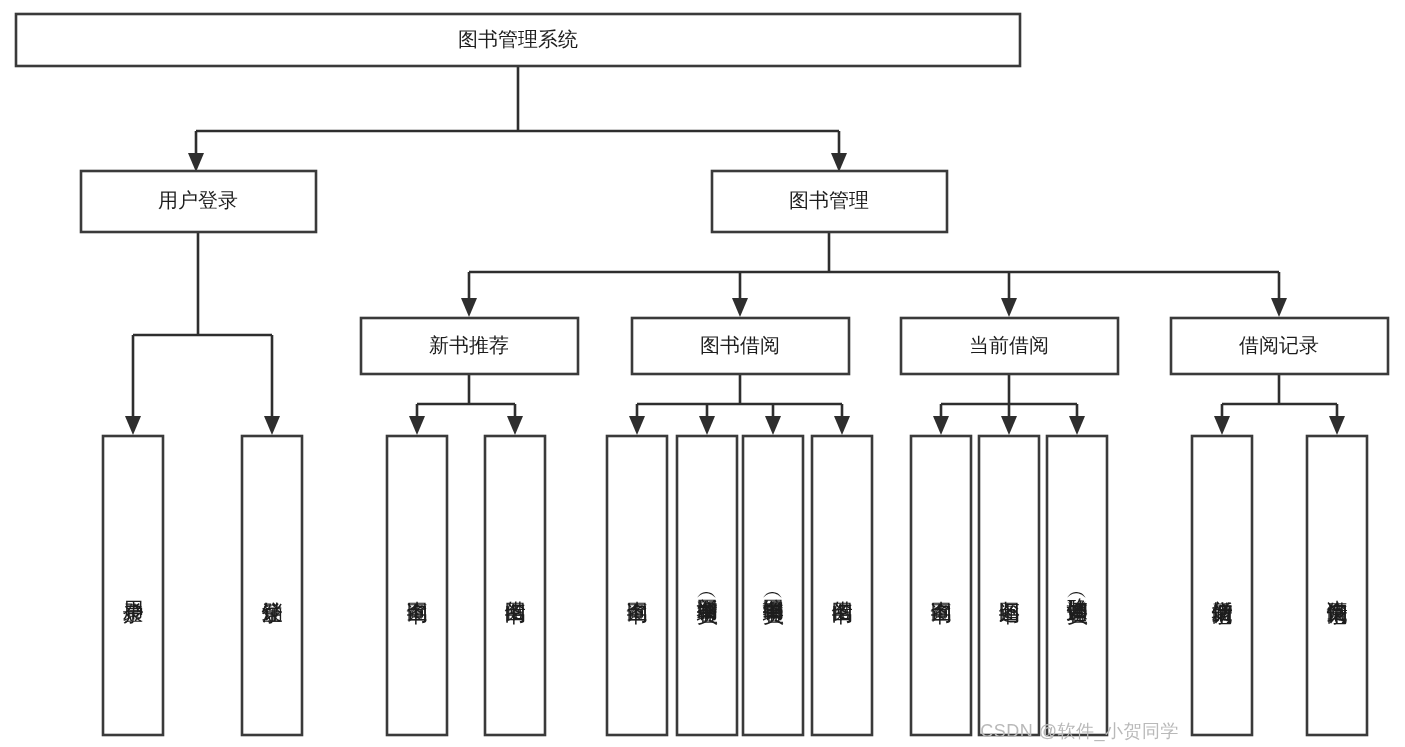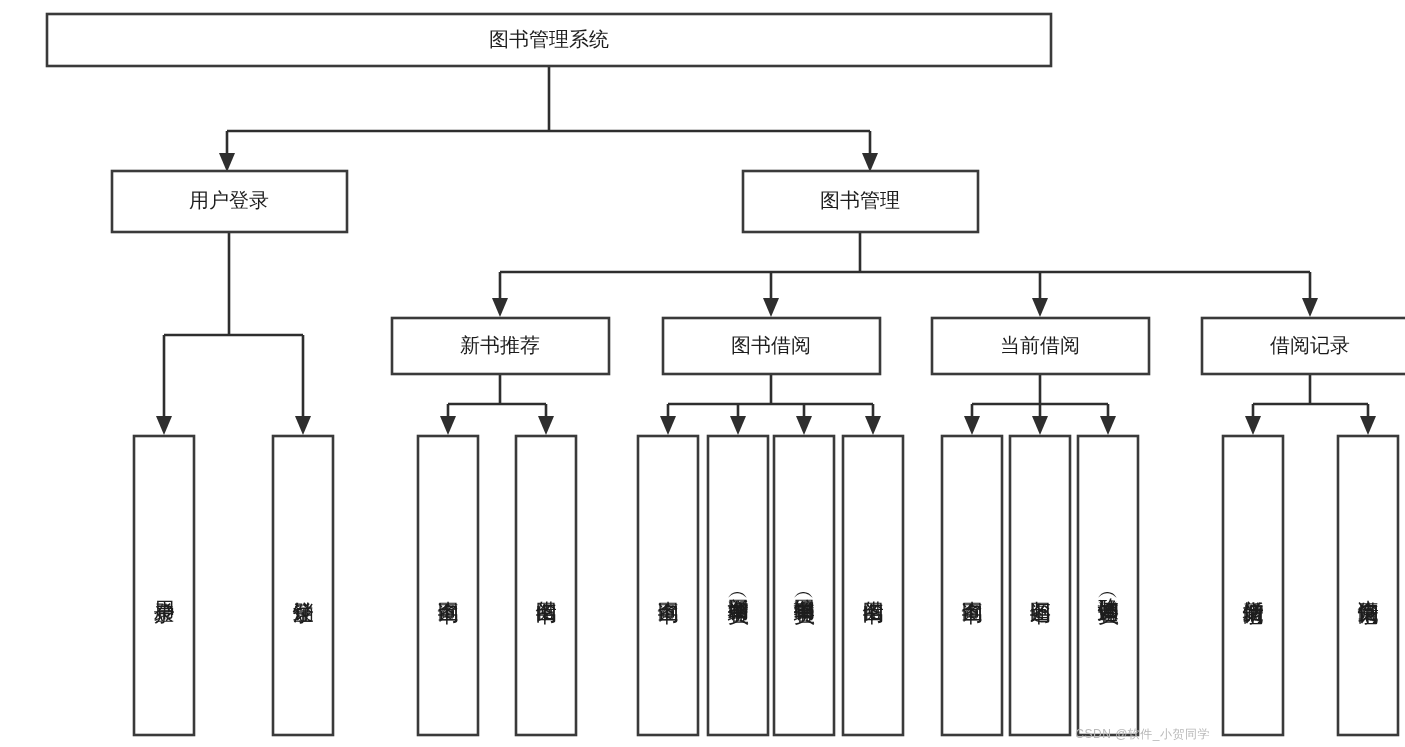--- a/index.html
+++ b/index.html
@@ -11,21 +11,20 @@
     width: 1405px;
     height: 747px;
     font-family: "Liberation Sans", "DejaVu Sans", sans-serif;
     overflow: hidden;
     position: relative;
   }
   #diagram-root {
     position: relative;
     width: 1191px;
     height: 747px;
-    margin-left: 31px;
   }
   svg.flow {
     position: absolute;
     left: 0;
     top: 0;
     width: 1405px;
     height: 747px;
     display: block;
   }
   .node-box {
@@ -63,21 +62,21 @@
     align-items: center;
     justify-content: center;
     white-space: nowrap;
     pointer-events: none;
   }
   .watermark {
     position: absolute;
     right: 12px;
     bottom: 4px;
     font-family: "Liberation Sans", "DejaVu Sans", sans-serif;
-    font-size: 12px;
+    font-size: 18px;
     color: #b9b9b9;
     letter-spacing: 0.5px;
     white-space: nowrap;
   }
 </style>
 </head>
 <body>
 
 <div id="diagram-root">
 

